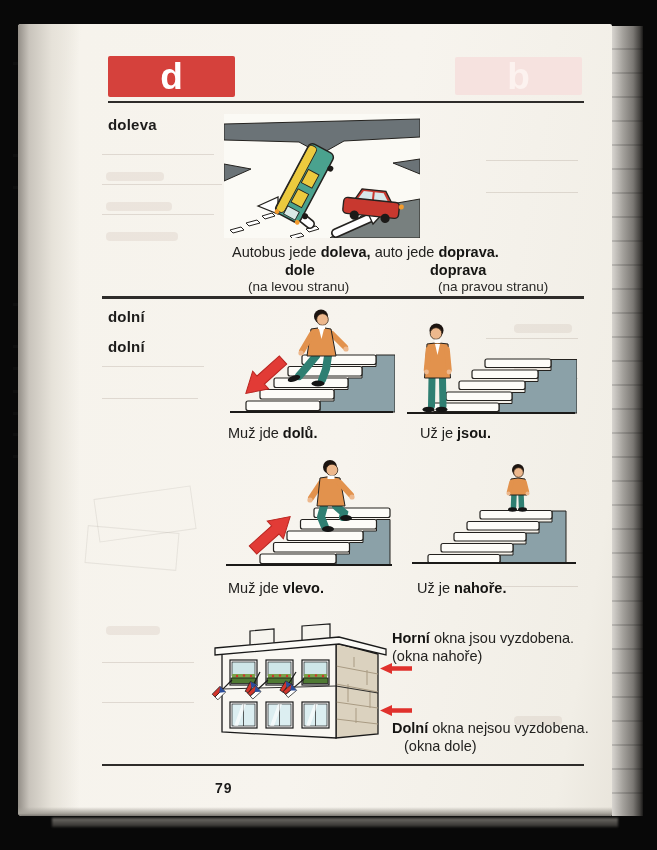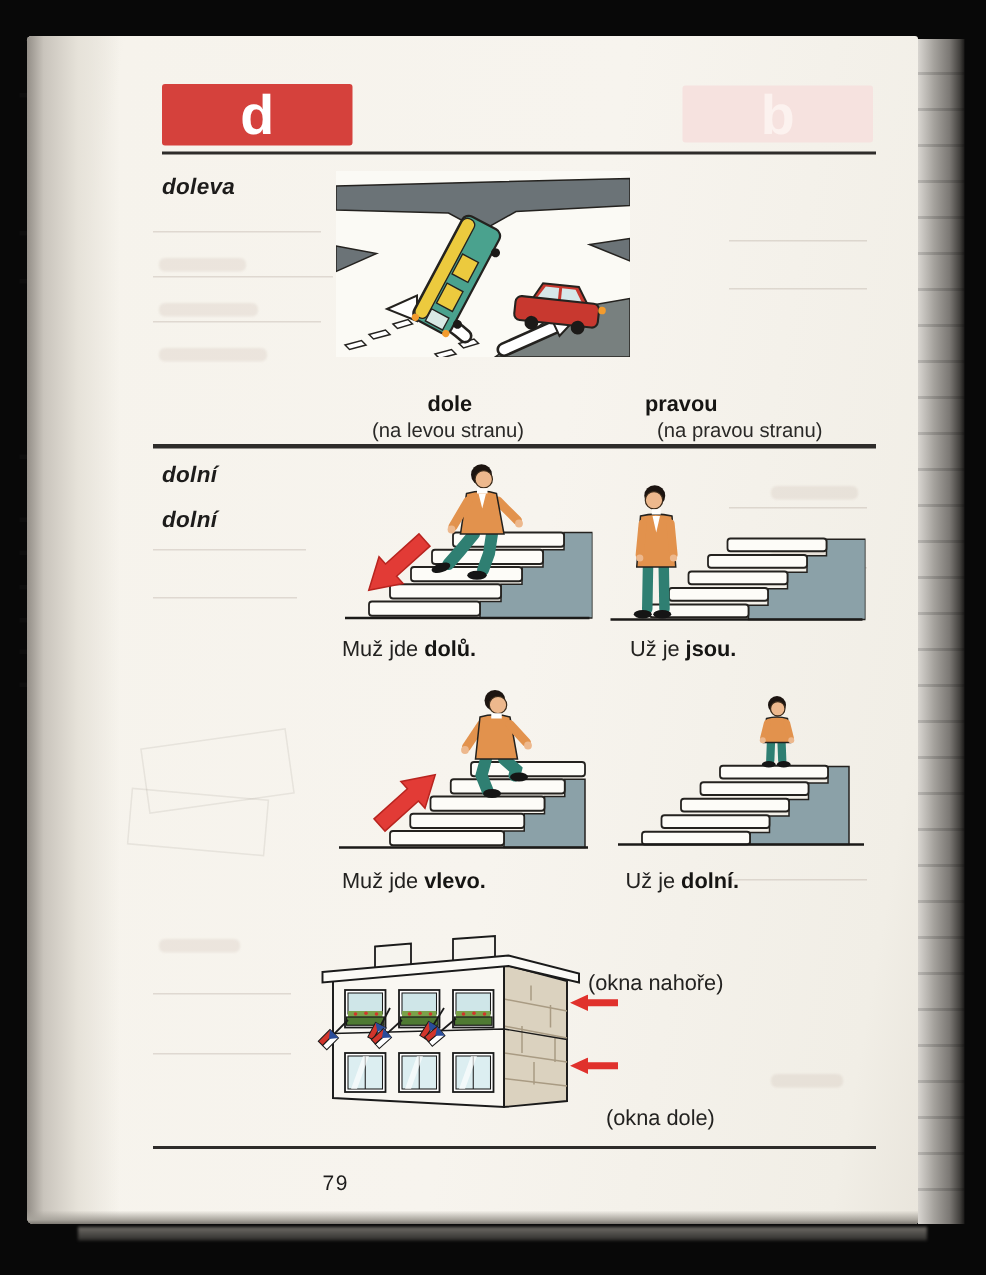--- a/index.html
+++ b/index.html
@@ -39,25 +39,25 @@
   .tick{position:absolute;left:13px;width:17px;height:3px;background:#0d0d0d;}
   
   .abs{position:absolute;}
   .tab{
     width:127px;height:41px;display:flex;align-items:center;justify-content:center;
     font-weight:bold;font-size:37px;line-height:1;
   }
   .tab-d{left:90px;top:32px;color:#ffffff;border-radius:2px;}
   .tab-b{left:437px;top:33px;height:38px;border-radius:2px;}
   .rule{height:2px;background:#2e2c2a;}
-  .headword{font-weight:bold;font-size:15px;color:#1d1c1b;letter-spacing:.2px;font-style:italic;}
+  .headword{font-weight:bold;font-size:15px;color:#1d1c1b;letter-spacing:.2px;}
   .cap{font-size:14.5px;color:#232220;white-space:nowrap;}
   .cap b{font-weight:bold;color:#161513;}
   .note{font-size:13.5px;color:#2a2927;}
-  .pagenum{font-weight:normal;font-size:14px;color:#1d1c1b;letter-spacing:1px;}
+  .pagenum{font-weight:bold;font-size:14px;color:#1d1c1b;letter-spacing:1px;}
   
   .ghost-line{position:absolute;height:1px;background:rgba(140,122,110,.22);}
   .ghost-bar{position:absolute;height:9px;border-radius:4px;background:rgba(172,140,128,.14);filter:blur(.6px);}
   .ghost-box{position:absolute;border:1px solid rgba(100,90,80,.10);}
   svg{display:block;}
 </style>
 </head>
 <body>
 
 <div class="tick" style="top:62px"></div>
@@ -148,22 +148,23 @@
       <path d="M130,87 L136,76 L160,76 L167,87 Z" fill="#c8382f" stroke="#24221f" stroke-width="1.3"></path>
       <path d="M133,86 L138,78 L147,78 L147,86 Z" fill="#d6e7e9"></path>
       <path d="M149,86 L149,78 L158,78 L163,86 Z" fill="#d6e7e9"></path>
       <rect x="119" y="86" width="56" height="16" rx="4" fill="#c8382f" stroke="#24221f" stroke-width="1.4"></rect>
       <circle cx="131" cy="103" r="4.6" fill="#1c1a18"></circle>
       <circle cx="162" cy="103" r="4.6" fill="#1c1a18"></circle>
       <circle cx="177" cy="90" r="2.5" fill="#f39b2d"></circle>
     </g>
   </svg>
 
+  <div class="abs cap" style="left:214px;top:220px"><span>Autobus jede </span><b>doleva,</b><span> auto jede </span><b>doprava.</b></div>
   <div class="abs cap" style="left:267px;top:238px"><b>dole</b></div>
-  <div class="abs cap" style="left:412px;top:238px"><b>pravou</b></div>
+  <div class="abs cap" style="left:412px;top:238px"><b>doprava</b></div>
   <div class="abs note" style="left:230px;top:255px">(na levou stranu)</div>
   <div class="abs note" style="left:420px;top:255px">(na pravou stranu)</div>
 
   <div class="abs rule" style="left:84px;top:272px;width:482px;height:2.5px"></div>
 
   <div class="abs headword" style="left:90px;top:284px">dolní</div>
   <div class="abs headword" style="left:90px;top:314px">dolní</div>
 
   <svg class="abs" style="left:210px;top:282px" width="167" height="112" viewBox="0 0 167 112">
     <polygon points="92,106 92,95 106,95 106,83.5 120,83.5 120,72 134,72 134,60.5 148,60.5 148,49 167,49 167,106" fill="#8ba1a8" stroke="#24221f" stroke-width="1"></polygon>
@@ -273,21 +274,21 @@
       <path d="M103.5,22 L101,32" stroke="#e2924d" stroke-width="4.5" stroke-linecap="round" fill="none"></path>
       <path d="M116.5,22 L119,32" stroke="#e2924d" stroke-width="4.5" stroke-linecap="round" fill="none"></path>
       <circle cx="100.5" cy="33.5" r="2" fill="#edb88d"></circle>
       <circle cx="119.5" cy="33.5" r="2" fill="#edb88d"></circle>
       <circle cx="110" cy="10" r="6" fill="#1c1410"></circle>
       <circle cx="110.5" cy="12.5" r="4.8" fill="#edb88d" stroke="#3a2a1a" stroke-width="0.8"></circle>
     </g>
   </svg>
 
   <div class="abs cap" style="left:210px;top:556px"><span>Muž jde </span><b>vlevo.</b></div>
-  <div class="abs cap" style="left:399px;top:556px"><span>Už je </span><b>dolní.</b></div>
+  <div class="abs cap" style="left:399px;top:556px"><span>Už je </span><b>nahoře.</b></div>
 
   <svg class="abs" style="left:192px;top:598px" width="186" height="140" viewBox="0 0 186 140">
 
     <path d="M40,9 L64,7 L64,23 L40,24.5 Z" fill="#f6f4ee" stroke="#1a1a1a" stroke-width="1.2"></path>
     <path d="M92,4 L120,2 L120,19 L92,21 Z" fill="#f6f4ee" stroke="#1a1a1a" stroke-width="1.2"></path>
 
     <g>
       <polygon points="126,21 168,32 168,112 126,116" fill="#dbd2bf" stroke="#1a1a1a" stroke-width="1.3"></polygon>
       <g stroke="#a99b83" stroke-width="1" fill="none">
         <path d="M126,44 L168,52"></path>
@@ -385,27 +386,29 @@
       </g>
       <g>
         <rect x="92" y="80" width="27" height="26" fill="#ffffff" stroke="#1a1a1a" stroke-width="1.2"></rect>
         <rect x="94" y="82" width="23" height="22" fill="#dceef1" stroke="#1a1a1a" stroke-width="0.7"></rect>
         <line x1="105.5" y1="82" x2="105.5" y2="104" stroke="#1a1a1a" stroke-width="0.7"></line>
         <polygon points="96,104 104,82 108,82 100,104" fill="#ffffff" opacity="0.65"></polygon>
       </g>
     </g>
   </svg>
 
+  <div class="abs cap" style="left:374px;top:606px"><b>Horní</b><span> okna jsou vyzdobena.</span></div>
   <div class="abs cap" style="left:374px;top:624px">(okna nahoře)</div>
   <svg class="abs" style="left:362px;top:639px" width="32" height="11" viewBox="0 0 32 11">
     <polygon points="0,5.5 12,0 12,3.2 32,3.2 32,7.8 12,7.8 12,11" fill="#e0312c"></polygon>
   </svg>
   <svg class="abs" style="left:362px;top:681px" width="32" height="11" viewBox="0 0 32 11">
     <polygon points="0,5.5 12,0 12,3.2 32,3.2 32,7.8 12,7.8 12,11" fill="#e0312c"></polygon>
   </svg>
+  <div class="abs cap" style="left:374px;top:696px"><b>Dolní</b><span> okna nejsou vyzdobena.</span></div>
   <div class="abs cap" style="left:386px;top:714px">(okna dole)</div>
 
   <div class="abs rule" style="left:84px;top:740px;width:482px"></div>
   <div class="abs pagenum" style="left:197px;top:756px">79</div>
 
 </div>
 
 <div class="book-edge-right">
     <div class="streaks"></div>
   </div>

